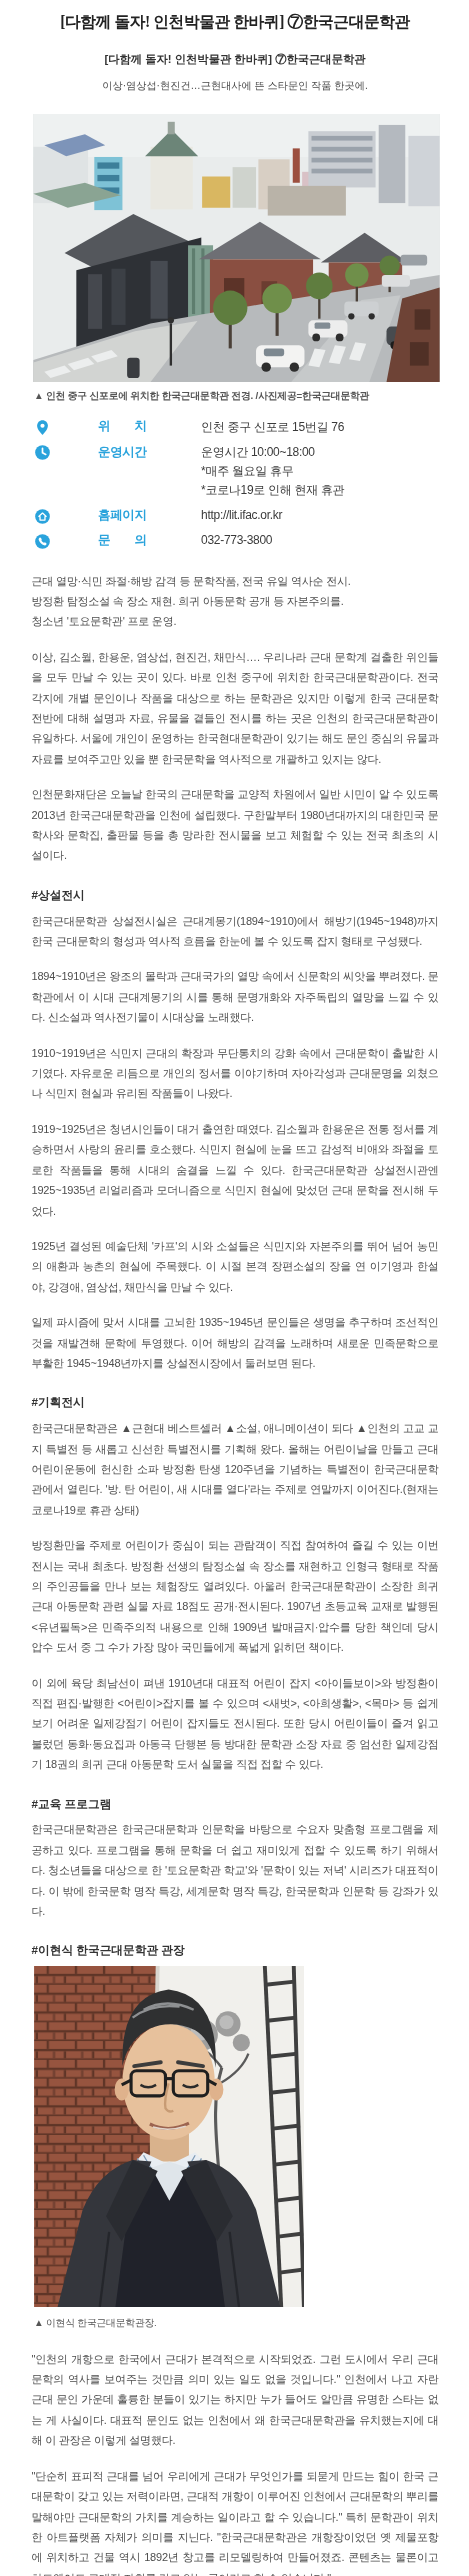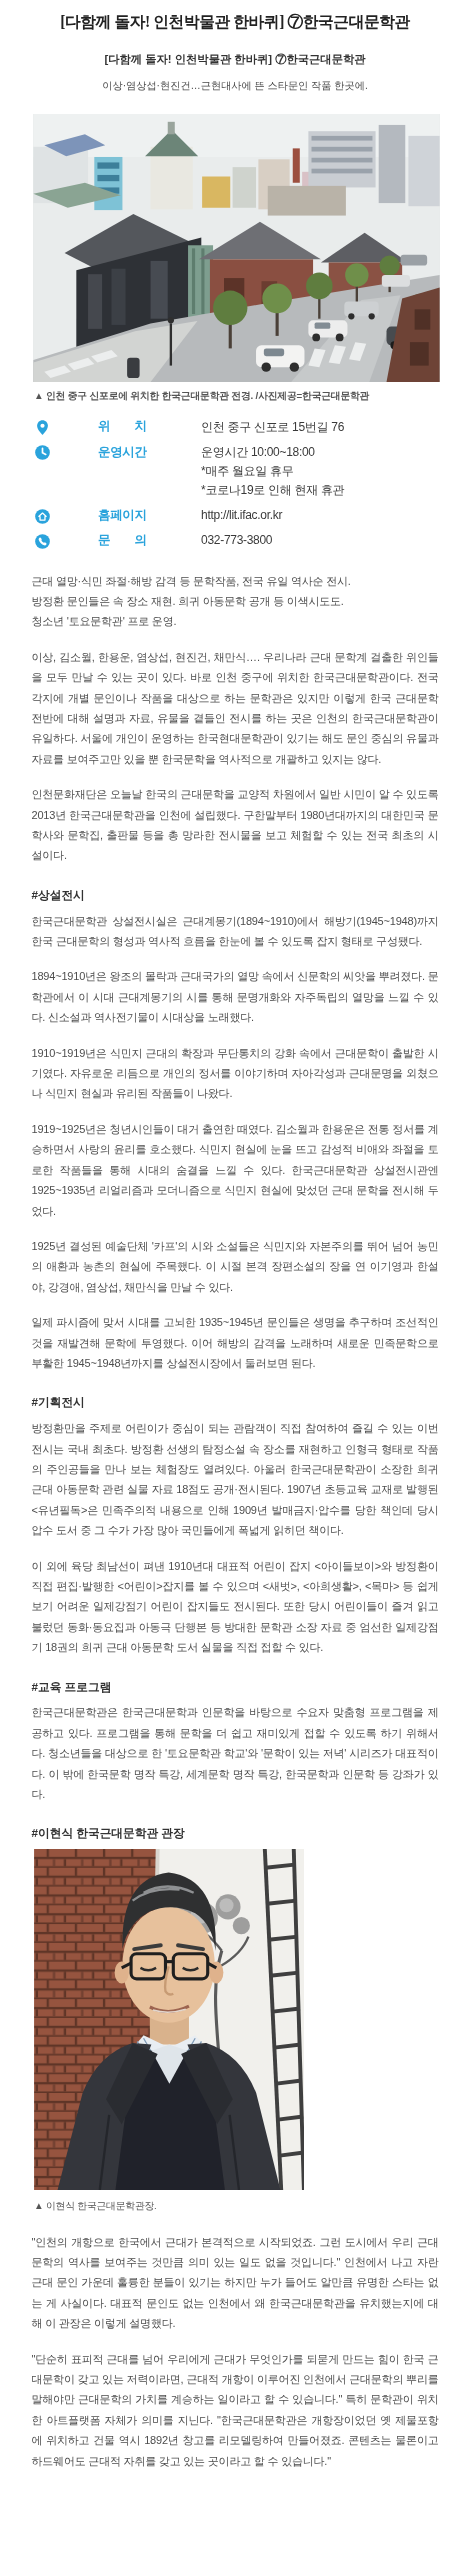--- a/index.html
+++ b/index.html
@@ -176,32 +176,33 @@
         <circle cx="11" cy="11" r="9.5" fill="#2aa3dc"></circle>
         <path d="M7.2 6.2c1.4-.8 2 .6 2.6 1.6.5.9-.4 1.4 0 2.2.5 1 1.4 1.9 2.4 2.4.8.4 1.3-.5 2.2 0 1 .6 2.4 1.2 1.6 2.6-.6 1-2 1.4-3 1-3-1.1-5.7-3.8-6.8-6.8-.4-1 0-2.4 1-3z" fill="#fff"></path>
       </svg>
       <span class="info-label">문　　의</span>
       <span class="info-value">032-773-3800</span>
     </div>
   </div>
 
   <div class="body">
     <p class="para pre">근대 열망·식민 좌절·해방 감격 등 문학작품, 전국 유일 역사순 전시.
-방정환 문인들은 속 장소 재현. 희귀 아동문학 공개 등 이색시도도.
+방정환 탐정소설 속 장소 재현. 희귀 아동문학 공개 등 자본주의를.
 청소년 '토요문학관' 프로 운영.</p>
     <p class="para">이상, 김소월, 한용운, 염상섭, 현진건, 채만식…. 우리나라 근대 문학계 걸출한 위인들을 모두 만날 수 있는 곳이 있다. 바로 인천 중구에 위치한 한국근대문학관이다. 전국 각지에 개별 문인이나 작품을 대상으로 하는 문학관은 있지만 이렇게 한국 근대문학 전반에 대해 설명과 자료, 유물을 곁들인 전시를 하는 곳은 인천의 한국근대문학관이 유일하다. 서울에 개인이 운영하는 한국현대문학관이 있기는 해도 문인 중심의 유물과 자료를 보여주고만 있을 뿐 한국문학을 역사적으로 개괄하고 있지는 않다.</p>
     <p class="para">인천문화재단은 오늘날 한국의 근대문학을 교양적 차원에서 일반 시민이 알 수 있도록 2013년 한국근대문학관을 인천에 설립했다. 구한말부터 1980년대까지의 대한민국 문학사와 문학집, 출판물 등을 총 망라한 전시물을 보고 체험할 수 있는 전국 최초의 시설이다.</p>
     <div class="hblock">#상설전시</div>
     <p class="para">한국근대문학관 상설전시실은 근대계몽기(1894~1910)에서 해방기(1945~1948)까지 한국 근대문학의 형성과 역사적 흐름을 한눈에 볼 수 있도록 잡지 형태로 구성됐다.</p>
     <p class="para">1894~1910년은 왕조의 몰락과 근대국가의 열망 속에서 신문학의 씨앗을 뿌려졌다. 문학관에서 이 시대 근대계몽기의 시를 통해 문명개화와 자주독립의 열망을 느낄 수 있다. 신소설과 역사전기물이 시대상을 노래했다.</p>
     <p class="para">1910~1919년은 식민지 근대의 확장과 무단통치의 강화 속에서 근대문학이 출발한 시기였다. 자유로운 리듬으로 개인의 정서를 이야기하며 자아각성과 근대문명을 외쳤으나 식민지 현실과 유리된 작품들이 나왔다.</p>
     <p class="para">1919~1925년은 청년시인들이 대거 출연한 때였다. 김소월과 한용운은 전통 정서를 계승하면서 사랑의 윤리를 호소했다. 식민지 현실에 눈을 뜨고 감성적 비애와 좌절을 토로한 작품들을 통해 시대의 숨결을 느낄 수 있다. 한국근대문학관 상설전시관엔 1925~1935년 리얼리즘과 모더니즘으로 식민지 현실에 맞섰던 근대 문학을 전시해 두었다.</p>
     <p class="para">1925년 결성된 예술단체 '카프'의 시와 소설들은 식민지와 자본주의를 뛰어 넘어 농민의 애환과 농촌의 현실에 주목했다. 이 시절 본격 장편소설의 장을 연 이기영과 한설야, 강경애, 염상섭, 채만식을 만날 수 있다.</p>
     <p class="para">일제 파시즘에 맞서 시대를 고뇌한 1935~1945년 문인들은 생명을 추구하며 조선적인 것을 재발견해 문학에 투영했다. 이어 해방의 감격을 노래하며 새로운 민족문학으로 부활한 1945~1948년까지를 상설전시장에서 둘러보면 된다.</p>
     <div class="hblock">#기획전시</div>
+    <p class="para">한국근대문학관은 ▲근현대 베스트셀러 ▲소설, 애니메이션이 되다 ▲인천의 고교 교지 특별전 등 새롭고 신선한 특별전시를 기획해 왔다. 올해는 어린이날을 만들고 근대 어린이운동에 헌신한 소파 방정환 탄생 120주년을 기념하는 특별전이 한국근대문학관에서 열린다. '방. 탄 어린이, 새 시대를 열다'라는 주제로 연말까지 이어진다.(현재는 코로나19로 휴관 상태)</p>
     <p class="para">방정환만을 주제로 어린이가 중심이 되는 관람객이 직접 참여하여 즐길 수 있는 이번 전시는 국내 최초다. 방정환 선생의 탐정소설 속 장소를 재현하고 인형극 형태로 작품의 주인공들을 만나 보는 체험장도 열려있다. 아울러 한국근대문학관이 소장한 희귀 근대 아동문학 관련 실물 자료 18점도 공개·전시된다. 1907년 초등교육 교재로 발행된 &lt;유년필독&gt;은 민족주의적 내용으로 인해 1909년 발매금지·압수를 당한 책인데 당시 압수 도서 중 그 수가 가장 많아 국민들에게 폭넓게 읽히던 책이다.</p>
     <p class="para">이 외에 육당 최남선이 펴낸 1910년대 대표적 어린이 잡지 &lt;아이들보이&gt;와 방정환이 직접 편집·발행한 &lt;어린이&gt;잡지를 볼 수 있으며 &lt;새벗&gt;, &lt;아희생활&gt;, &lt;목마&gt; 등 쉽게 보기 어려운 일제강점기 어린이 잡지들도 전시된다. 또한 당시 어린이들이 즐겨 읽고 불렀던 동화·동요집과 아동극 단행본 등 방대한 문학관 소장 자료 중 엄선한 일제강점기 18권의 희귀 근대 아동문학 도서 실물을 직접 접할 수 있다.</p>
     <div class="hblock">#교육 프로그램</div>
     <p class="para">한국근대문학관은 한국근대문학과 인문학을 바탕으로 수요자 맞춤형 프로그램을 제공하고 있다. 프로그램을 통해 문학을 더 쉽고 재미있게 접할 수 있도록 하기 위해서다. 청소년들을 대상으로 한 '토요문학관 학교'와 '문학이 있는 저녁' 시리즈가 대표적이다. 이 밖에 한국문학 명작 특강, 세계문학 명작 특강, 한국문학과 인문학 등 강좌가 있다.</p>
     <div class="hblock">#이현식 한국근대문학관 관장</div>
 
     <figure class="portrait-fig">
       <svg width="270" height="341" viewBox="0 0 345 436">
         <defs>
           <pattern id="brick" width="36" height="24" patternUnits="userSpaceOnUse">

